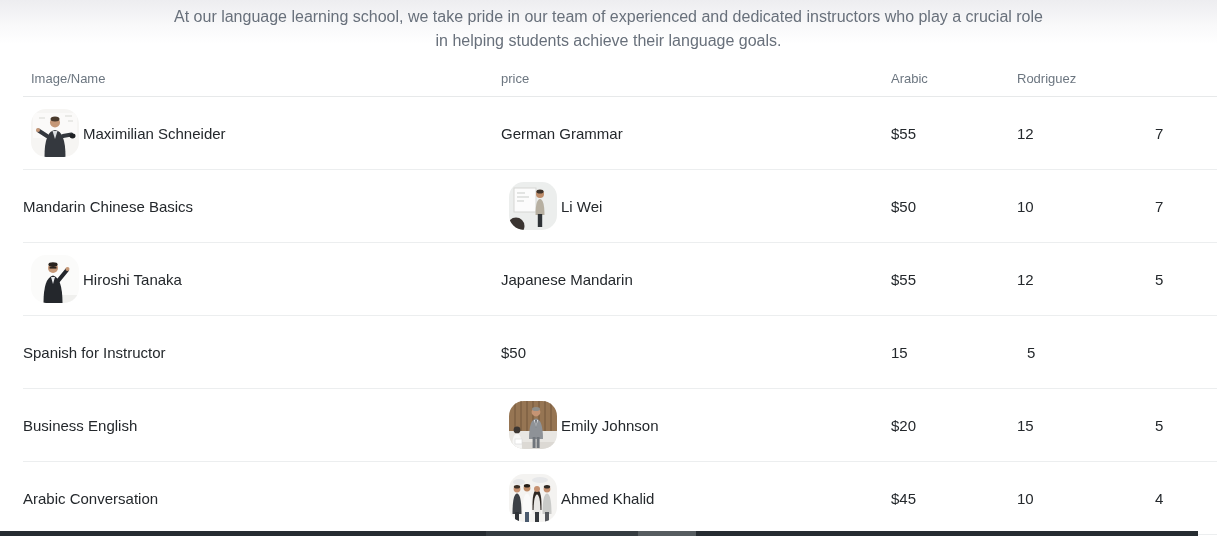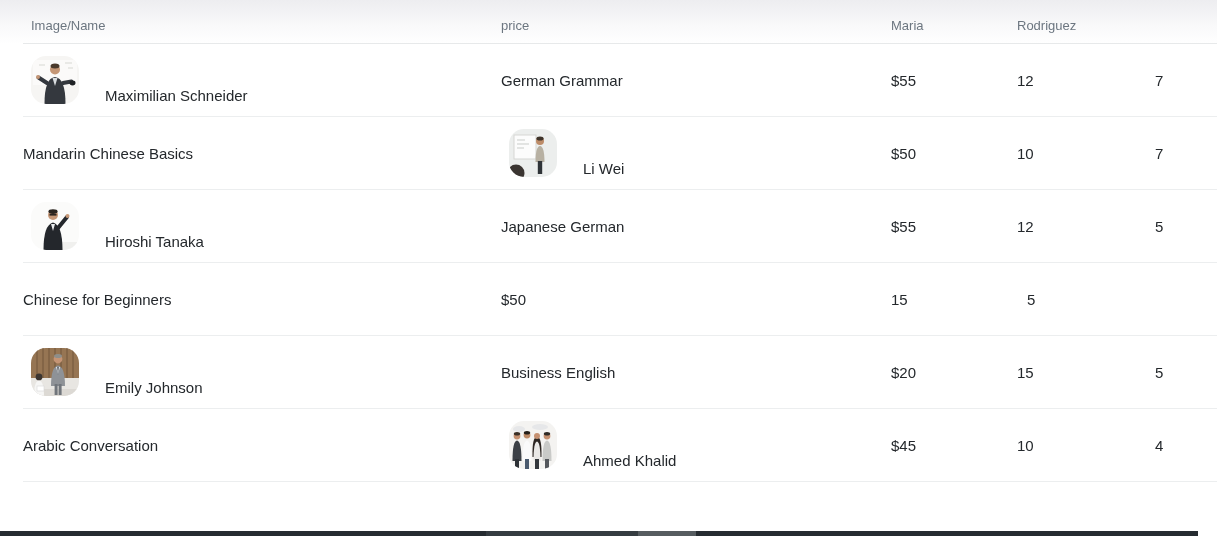--- a/index.html
+++ b/index.html
@@ -40,21 +40,21 @@
   .row {
     height: 73px;
     border-bottom: 1px solid #eceeef;
     background: #ffffff;
     color: #24282c;
     font-size: 15px;
     cursor: default;
   }
   .cell { overflow: hidden; white-space: nowrap; }
   .name-cell {
-    display: flex; align-items: flex-end; gap: 26px;
+    display: flex; align-items: center; gap: 4px;
     padding-left: 8px;
   }
   .enrolled-cell { padding-left: 10px; }
   .avatar {
     width: 48px; height: 48px;
     border-radius: 15px;
     overflow: hidden;
     flex: 0 0 48px;
     display: block;
   }
@@ -75,26 +75,30 @@
     position: absolute; left: 638px; top: 0;
     width: 58px; height: 100%;
     background: #565c60;
   }
 </style>
 </head>
 <body>
 
 <div class="screen">
 
+  <p class="intro">
+    <span>At our language learning school, we take pride in our team of experienced and dedicated instructors who play a crucial role</span>
+    <span>in helping students achieve their language goals.</span>
+  </p>
 
   <div class="table">
     <div class="thead">
       <div class="hcell">Image/Name</div>
       <div class="hcell">price</div>
-      <div class="hcell">Maria</div>
+      <div class="hcell">Arabic</div>
       <div class="hcell">Rodriguez</div>
     </div>
     <div class="tbody" id="rows">
   <div class="row">
     <div class="cell name-cell">
       <span class="avatar">
               <svg viewBox="0 0 48 48">
                 <rect width="48" height="48" fill="#f6f5f3"></rect>
                 <rect x="2" y="4" width="44" height="25" fill="#fbfaf9"></rect>
                 <path d="M8 9 h6 M34 7 h7 M37 12 h5" stroke="#e3e3e0" stroke-width="1.4"></path>
@@ -148,34 +152,35 @@
                 <ellipse cx="22" cy="9.6" rx="4.6" ry="2.4" fill="#2a241f"></ellipse>
                 <rect x="18.5" y="12" width="7" height="1.6" fill="#2a241f"></rect>
                 <path d="M12.5 48 Q12.5 23 22 20.5 Q31.5 23 31.5 48 Z" fill="#24272c"></path>
                 <path d="M27 26 L36 15" stroke="#24272c" stroke-width="4" stroke-linecap="round"></path>
                 <circle cx="36.5" cy="14" r="2" fill="#c59776"></circle>
                 <path d="M20 22 L22 29 L24 22 Z" fill="#e9ebed"></path>
               </svg>
             </span>
       <span class="name">Hiroshi Tanaka</span>
     </div>
-    <div class="cell">Japanese German</div>
+    <div class="cell">Japanese Mandarin</div>
     <div class="cell">$55</div>
     <div class="cell">12</div>
     <div class="cell enrolled-cell">5</div>
   </div>
 
   <div class="row">
-    <div class="cell">Chinese for Beginners</div>
+    <div class="cell">Spanish for Instructor</div>
     <div class="cell">$50</div>
     <div class="cell">15</div>
     <div class="cell enrolled-cell">5</div>
   </div>
 
   <div class="row">
+    <div class="cell">Business English</div>
     <div class="cell name-cell">
       <span class="avatar">
               <svg viewBox="0 0 48 48">
                 <rect width="48" height="30" fill="#967553"></rect>
                 <path d="M6 0 V30 M12 0 V30 M18 0 V30 M24 0 V30 M30 0 V30 M36 0 V30 M42 0 V30" stroke="#7c5f42" stroke-width="1.4"></path>
                 <rect y="30" width="48" height="18" fill="#e8e6e2"></rect>
                 <rect y="41" width="48" height="7" fill="#dcd9d4"></rect>
                 <circle cx="27" cy="11" r="4.4" fill="#c59474"></circle>
                 <ellipse cx="27" cy="8" rx="4" ry="2" fill="#8e8e8a"></ellipse>
                 <path d="M20 38 Q20 18.5 27 17.5 Q34 18.5 34 38 Z" fill="#8e9297"></path>
@@ -183,21 +188,20 @@
                 <path d="M26.2 19 h1.6 l-0.8 8 Z" fill="#4a4e54"></path>
                 <rect x="23.6" y="36" width="3" height="11" fill="#70757b"></rect>
                 <rect x="27.6" y="36" width="3" height="11" fill="#70757b"></rect>
                 <circle cx="8" cy="29" r="3.4" fill="#3c3632"></circle>
                 <path d="M3 48 Q3 33 8 32.5 Q13 33 13 48 Z" fill="#f6f6f5"></path>
                 <rect x="6" y="38" width="7" height="5" fill="#ffffff" stroke="#d8d8d8" stroke-width="0.6"></rect>
               </svg>
             </span>
       <span class="name">Emily Johnson</span>
     </div>
-    <div class="cell">Business English</div>
     <div class="cell">$20</div>
     <div class="cell">15</div>
     <div class="cell enrolled-cell">5</div>
   </div>
 
   <div class="row">
     <div class="cell">Arabic Conversation</div>
     <div class="cell name-cell">
       <span class="avatar">
               <svg viewBox="0 0 48 48">

